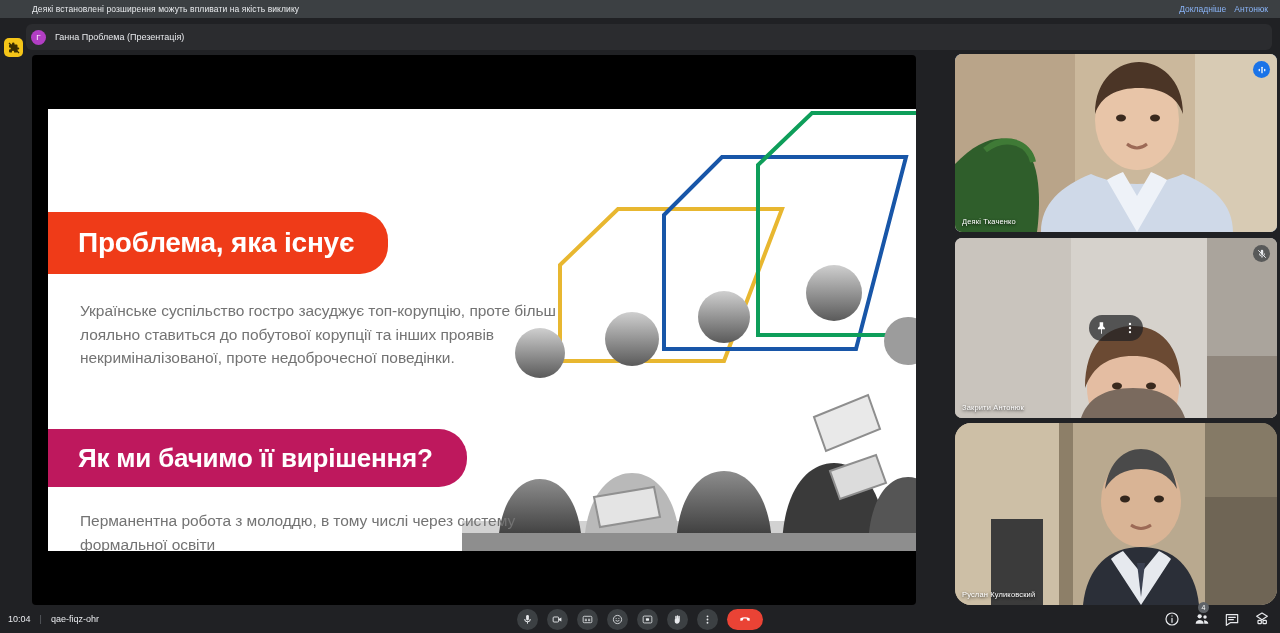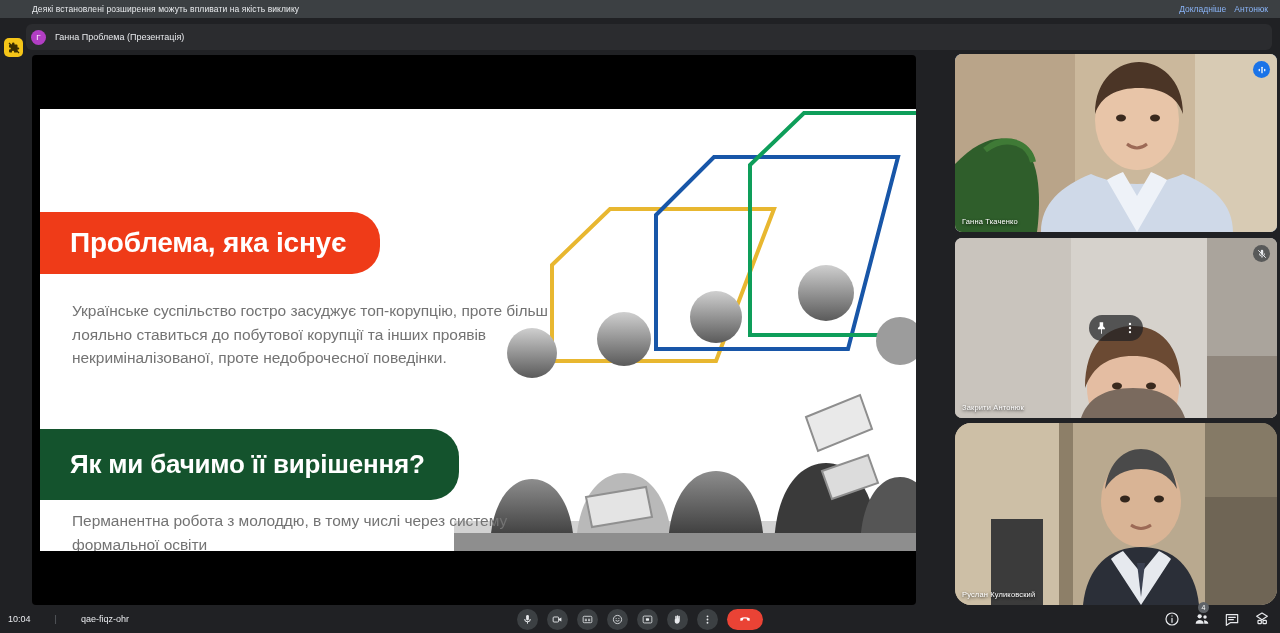--- a/index.html
+++ b/index.html
@@ -54,42 +54,42 @@
     flex: 0 0 auto; margin-right: 9px;
   }
   .presenter-name { color: #e8eaed; font-size: 9px; white-space: nowrap; }
 
   
   .stage {
     position: absolute; left: 32px; top: 55px; width: 884px; height: 550px;
     background: #000; border-radius: 4px; overflow: hidden;
   }
   .slide {
-    position: absolute; left: 8px; top: 54px; width: 884px; height: 442px;
+    position: absolute; left: 16px; top: 54px; width: 884px; height: 442px;
     background: #fff; overflow: hidden;
   }
   .slide-inner { position: relative; width: 884px; height: 442px; }
 
   
   .chev { position: absolute; }
   .chev svg { display: block; overflow: visible; }
 
   
   .photo {
     position: absolute; right: 0; bottom: 0; width: 470px; height: 330px;
     overflow: hidden;
   }
 
   .banner {
     position: absolute; border-radius: 0 28px 28px 0;
     display: flex; align-items: center;
     padding-left: 30px; padding-right: 34px;
   }
   .banner-red { left: 0; top: 103px; height: 62px; background: #ef3b18; }
-  .banner-green { left: 0; top: 320px; height: 71px; background: #14532d; }
+  .banner-green { left: 0; top: 320px; height: 58px; background: #be185d; }
   .banner span {
     color: #fff; font-size: 28px; font-weight: bold; letter-spacing: -.2px;
     white-space: nowrap;
   }
   .banner-green span { font-size: 26px; }
 
   .body-text {
     position: absolute; color: #737373; font-size: 15.5px; line-height: 1.52;
     width: 480px; letter-spacing: -.05px;
   }
@@ -130,21 +130,21 @@
   }
   .hover-pill .hicon { width: 14px; height: 14px; cursor: pointer; }
   .hover-pill svg { width: 14px; height: 14px; display: block; }
 
   
   .bottom-bar {
     position: absolute; left: 0; bottom: 0; width: 1280px; height: 28px;
     background: #202124; display: flex; align-items: center;
   }
   .meet-meta {
-    position: absolute; left: 8px; display: flex; align-items: center; gap: 24px;
+    position: absolute; left: 8px; display: flex; align-items: center; gap: 9px;
     color: #e8eaed; font-size: 9px; white-space: nowrap;
   }
   .meta-sep { color: #5f6368; }
   .ctrl-cluster {
     position: absolute; left: 50%; transform: translateX(-50%);
     display: flex; align-items: center; gap: 9px;
   }
   .ctrl {
     width: 21px; height: 21px; border-radius: 50%;
     background: #3c4043; display: flex; align-items: center; justify-content: center;
@@ -283,21 +283,21 @@
         <ellipse cx="200" cy="64" rx="5" ry="3.4" fill="#3a2a1e"></ellipse>
         <path d="M172 90q10 8 20 0" stroke="#9c6a56" stroke-width="3" fill="none"></path>
       </svg>
       <div class="tile-badge badge-speaking">
         <svg viewBox="0 0 24 24" fill="#fff">
           <rect x="4" y="9" width="3" height="6" rx="1.5"></rect>
           <rect x="10.5" y="4" width="3" height="16" rx="1.5"></rect>
           <rect x="17" y="9" width="3" height="6" rx="1.5"></rect>
         </svg>
       </div>
-      <div class="tile-name">Ганна Ткаченко</div>
+      <div class="tile-name">Деякі Ткаченко</div>
     </div>
 
     <div class="tile tile-2">
       <svg class="tile-bg" viewBox="0 0 322 180" preserveAspectRatio="none">
         <rect width="322" height="180" fill="#d6d2cc"></rect>
         <rect x="0" y="0" width="116" height="180" fill="#c9c4bd"></rect>
         <rect x="252" y="0" width="70" height="180" fill="#aaa49c"></rect>
         <rect x="252" y="118" width="70" height="62" fill="#8f867c"></rect>
         <ellipse cx="178" cy="150" rx="46" ry="52" fill="#e4bda2"></ellipse>
         <path d="M130 150c0-44 22-62 48-62s48 18 48 62c-8-22-24-32-48-32s-40 10-48 32z" fill="#6b4a33"></path>

